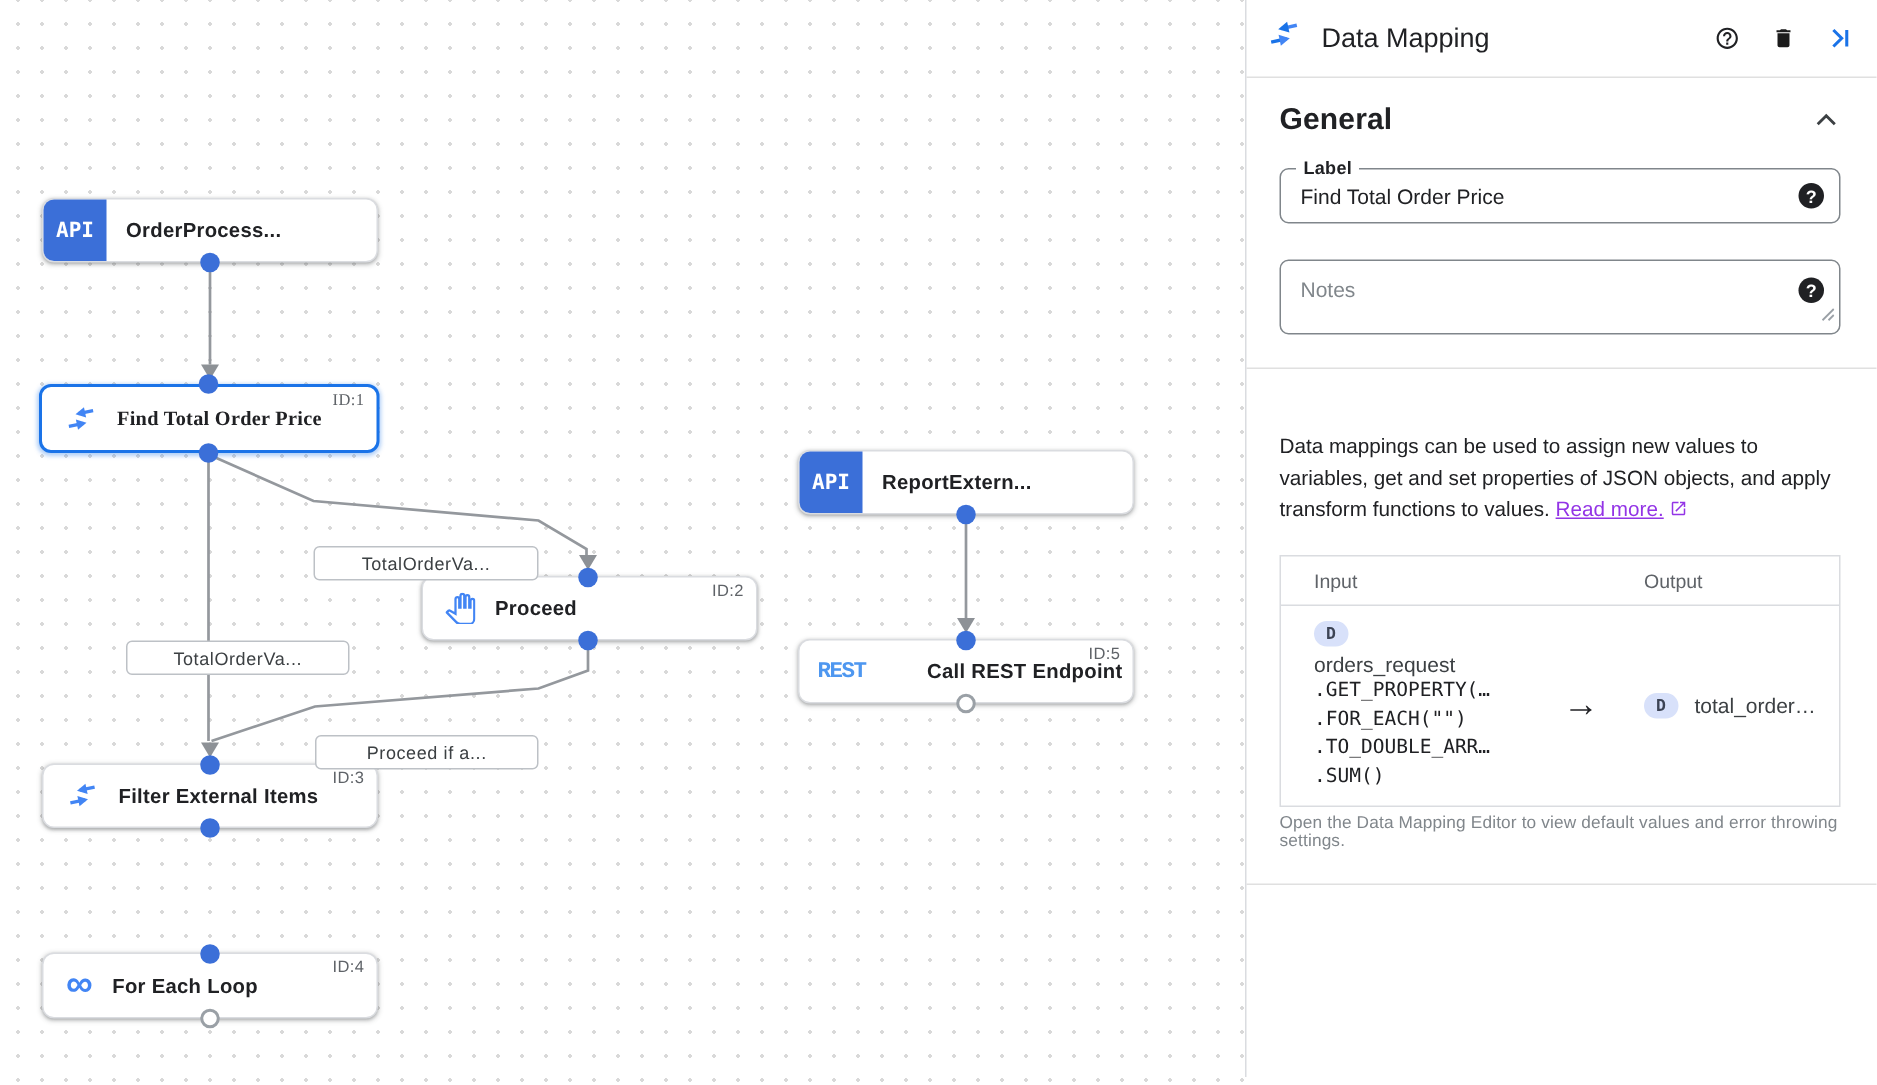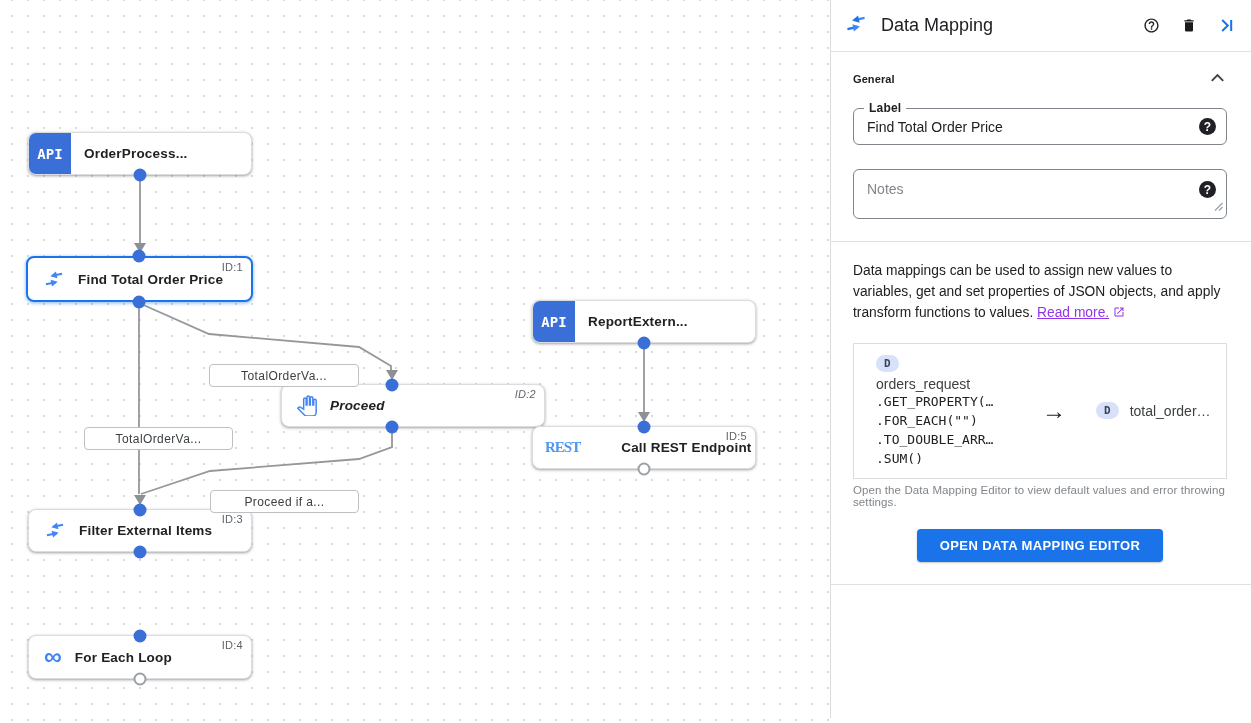--- a/index.html
+++ b/index.html
@@ -23,21 +23,21 @@
   .node.selected { border:2px solid #1a73e8; box-shadow:0 1px 3px 1px rgba(26,115,232,.35); }
   .node-label { font-size:13.5px; font-weight:700; color:#202124; letter-spacing:.2px; }
   .node-id { position:absolute; top:3px; right:8px; font-size:11px; color:#5f6368; font-weight:400; letter-spacing:.3px; }
   .api-badge {
     width:42px; align-self:stretch; background:#3b6fd8; color:#fff;
     border-radius:7px 0 0 7px; display:flex; align-items:center; justify-content:center;
     font-family:"DejaVu Sans Mono", monospace; font-weight:700; font-size:14px;
     margin-right:13px; flex:none;
   }
   .rest-badge {
-    font-family:Liberation Serif, serif; font-weight:700; font-size:15px;
+    font-family:Liberation Mono, monospace; font-weight:700; font-size:15px;
     color:#4e97f0; margin:0 11px 0 12px; letter-spacing:-1px; flex:none;
   }
   .node-icon { margin:0 13px 0 15px; flex:none; display:flex; align-items:center; }
   .infinity-glyph { font-size:25px; line-height:20px; color:#4285f4; font-weight:700; margin-top:-3px; }
   .dot { position:absolute; z-index:3; width:13px; height:13px; border-radius:50%;
          background:#3b6fd8; transform:translate(-50%,-50%); cursor:pointer; }
   .dot.hollow { background:#fff; border:2px solid #9aa0a6; }
   .edge-label {
     position:absolute; z-index:2; background:#fff; border:1px solid #bdc1c6; border-radius:4px;
     height:23px; display:flex; align-items:center; justify-content:center;
@@ -48,38 +48,38 @@
   .panel { position:absolute; left:830px; top:0; width:421px; height:718px;
            background:#fff; border-left:1px solid #dadce0; }
   .panel-header { height:52px; display:flex; align-items:center; padding:0 16px 0 13px;
                   border-bottom:1px solid #e0e0e0; }
   .panel-title { font-size:18px; color:#202124; margin-left:13px; flex:1; }
   .hdr-icons { display:flex; align-items:center; gap:21px; }
   .icon-btn { background:none; border:none; cursor:pointer; display:flex; align-items:center; padding:0; }
 
   .section { padding:17px 24px 22px 22px; border-bottom:1px solid #e0e0e0; }
   .section-head { display:flex; align-items:center; justify-content:space-between; }
-  .section-title { font-size:11px; font-weight:700; color:#202124; letter-spacing:.1px; }
+  .section-title { font-size:20px; font-weight:700; color:#202124; letter-spacing:.1px; }
   .chev { cursor:pointer; display:flex; }
 
   .field { position:relative; border:1px solid #80868b; border-radius:6px; margin-top:20px;
            display:flex; align-items:center; }
   .field-legend { position:absolute; top:-8px; left:10px; background:#fff; padding:0 5px;
                   font-size:12px; font-weight:700; color:#202124; letter-spacing:.2px; }
   .field input { flex:1; border:none; outline:none; font-size:14px; color:#202124;
                  font-family:"Liberation Sans", sans-serif; padding:9px 4px 9px 13px; background:transparent; }
   .field textarea { flex:1; border:none; outline:none; resize:none; font-size:14px; color:#202124;
                     font-family:"Liberation Sans", sans-serif; padding:11px 4px 8px 13px; height:48px; background:transparent; }
   .field textarea::placeholder, .field input::placeholder { color:#80868b; }
   .help-filled { width:17px; height:17px; border-radius:50%; background:#202124; color:#fff;
                  font-size:12px; font-weight:700; display:flex; align-items:center; justify-content:center;
                  margin-right:10px; flex:none; cursor:pointer; }
   .resize-grip { position:absolute; right:3px; bottom:3px; }
 
-  .map-desc { font-size:13.8px; line-height:21px; color:#202124; margin-top:1px; }
+  .map-desc { font-size:13.8px; line-height:21px; color:#202124; margin-top:24px; }
   .read-more { color:#9334e6; text-decoration:underline; cursor:pointer; }
   .ext-icon { display:inline-block; vertical-align:-1px; margin-left:4px; }
 
   .map-table { border:1px solid #dadce0; margin-top:19px; }
   .mt-head { display:flex; height:33px; align-items:center; border-bottom:1px solid #dadce0;
              font-size:13px; color:#5f6368; }
   .mt-col-in { flex:0 0 230px; padding-left:22px; }
   .mt-col-out { flex:1; padding-left:12px; }
   .mt-body { display:flex; padding:9px 0 10px 0; }
   .mt-input { flex:0 0 170px; padding-left:22px; }
@@ -119,36 +119,36 @@
       <polygon points="386,370 398,370 392,380"></polygon>
       <polygon points="638,412 650,412 644,422"></polygon>
     </g>
   </svg>
 
   <div class="node" style="left:28px; top:132px; width:224px;">
     <span class="api-badge">API</span>
     <span class="node-label">OrderProcess...</span>
   </div>
 
-  <div class="node selected" style="left:26px; top:256px; width:227px; height:46px;">
+  <div class="node selected" style="left:26px; top:256px; width:227px; height:46px;font-family:Liberation Serif, serif;">
     <span class="node-id">ID:1</span>
     <span class="node-icon">
       <svg width="22" height="17" viewBox="0 0 22 17">
         <g transform="rotate(-12 11 8)">
           <line x1="10" y1="4.5" x2="20" y2="4.5" stroke="#4285f4" stroke-width="2.2"></line>
           <polygon points="8,4.5 14.5,1 14.5,8" fill="#4285f4"></polygon>
           <line x1="2" y1="11.5" x2="12" y2="11.5" stroke="#4285f4" stroke-width="2.2"></line>
           <polygon points="14,11.5 7.5,8 7.5,15" fill="#4285f4"></polygon>
         </g>
       </svg>
     </span>
     <span class="node-label">Find Total Order Price</span>
   </div>
 
-  <div class="node" style="left:281px; top:384px; width:264px;font-style:italic;">
+  <div class="node" style="left:281px; top:384px; width:224px;">
     <span class="node-id">ID:2</span>
     <span class="node-icon">
       <svg width="20" height="21" viewBox="0 0 24 25">
         <path transform="translate(0,1)" d="M23 5.5V20c0 2.2-1.8 4-4 4h-7.3c-1.08 0-2.1-.43-2.85-1.19L1 14.83s1.26-1.23 1.3-1.25c.22-.19.49-.29.79-.29.22 0 .42.06.6.16.04.01 4.31 2.46 4.31 2.46V4c0-.83.67-1.5 1.5-1.5S11 3.17 11 4v7h1V1.5c0-.83.67-1.5 1.5-1.5S15 .67 15 1.5V11h1V2.5c0-.83.67-1.5 1.5-1.5s1.5.67 1.5 1.5V11h1V5.5c0-.83.67-1.5 1.5-1.5s1.5.67 1.5 1.5z" fill="#fff" stroke="#4285f4" stroke-width="1.8"></path>
       </svg>
     </span>
     <span class="node-label">Proceed</span>
   </div>
 
   <div class="node" style="left:28px; top:509px; width:224px;">
@@ -275,35 +275,36 @@
     <div class="map-desc">
       <span>Data mappings can be used to assign new values to variables, get and set properties of JSON objects, and apply transform functions to values.</span>
       <a class="read-more"><span>Read more.</span></a><span class="ext-icon">
         <svg width="12" height="12" viewBox="0 0 24 24" fill="#9334e6">
             <path d="M19 19H5V5h7V3H5c-1.11 0-2 .9-2 2v14c0 1.1.89 2 2 2h14c1.1 0 2-.9 2-2v-7h-2v7zM14 3v2h3.59l-9.83 9.83 1.41 1.41L19 6.41V10h2V3h-7z"></path>
           </svg>
       </span>
     </div>
 
     <div class="map-table">
+      <div class="mt-head">
+        <span class="mt-col-in">Input</span>
+        <span class="mt-col-out">Output</span>
+      </div>
       <div class="mt-body">
         <div class="mt-input">
           <span class="dtype-badge">D</span>
           <div class="var-name">orders_request</div>
           <div class="code-line">.GET_PROPERTY(…</div>
           <div class="code-line">.FOR_EACH("")</div>
           <div class="code-line">.TO_DOUBLE_ARR…</div>
           <div class="code-line">.SUM()</div>
         </div>
         <div class="mt-arrow">→</div>
         <div class="mt-output">
           <span class="dtype-badge">D</span>
           <span class="var-name" style="margin-top:0;">total_order…</span>
         </div>
       </div>
     </div>
     <div class="map-caption">Open the Data Mapping Editor to view default values and error throwing settings.</div>
-    <div class="btn-row">
-      <button class="primary-btn">OPEN DATA MAPPING EDITOR</button>
-    </div>
   </div>
 
 </div>
 
 </body></html>

